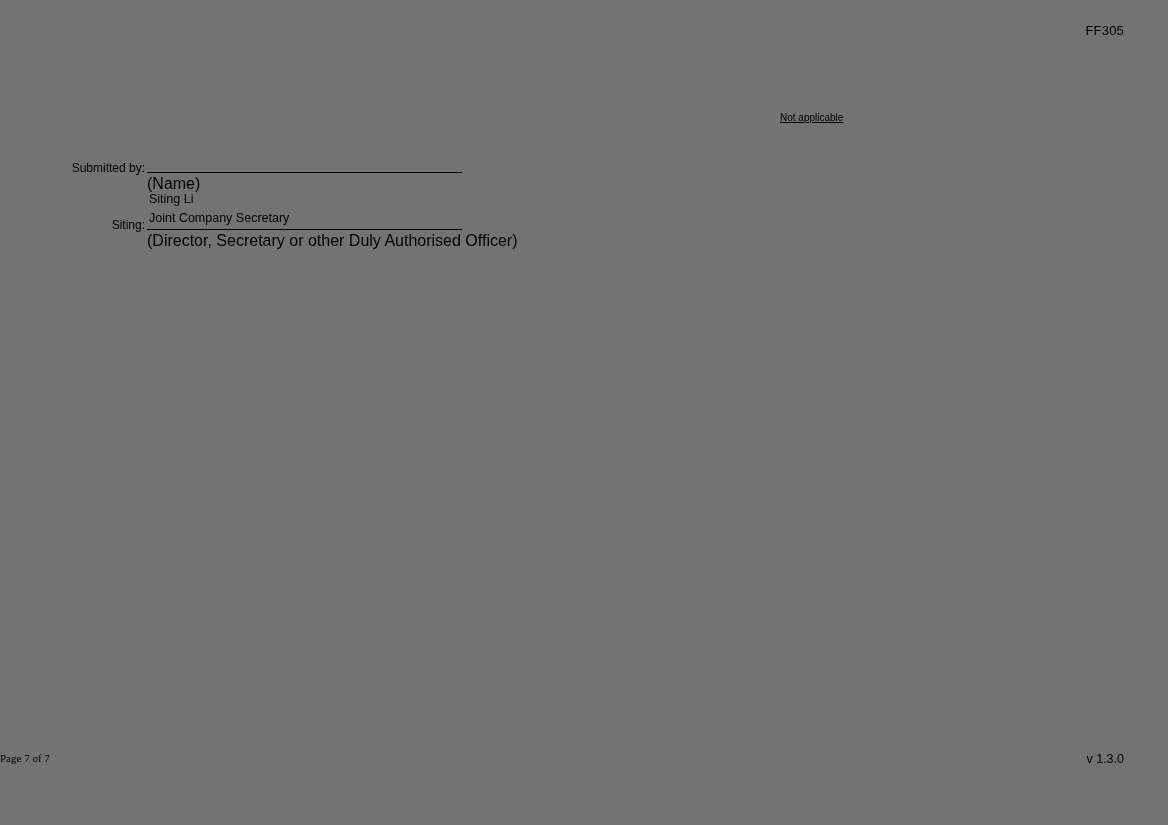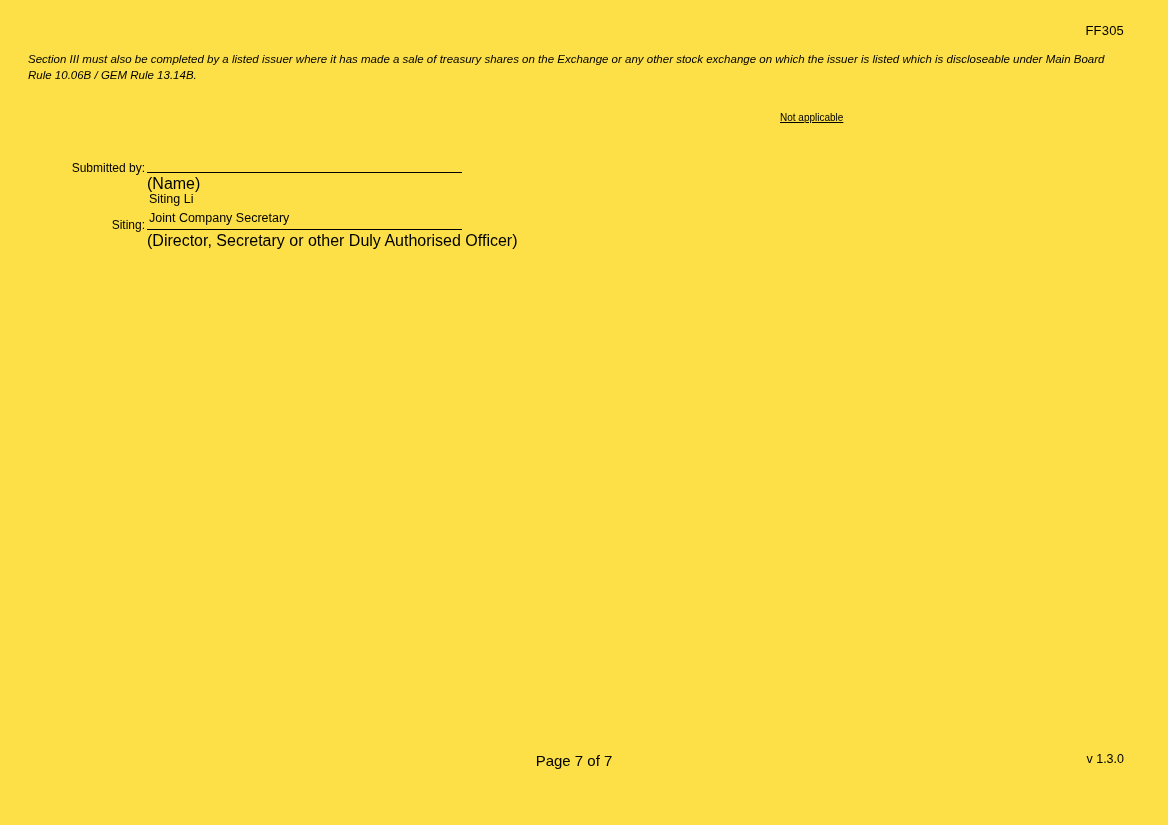--- a/index.html
+++ b/index.html
@@ -8,21 +8,21 @@
     background: #ffffff;
   }
   body {
     font-family: "Liberation Sans", sans-serif;
     color: #000000;
   }
   .page {
     position: relative;
     width: 1168px;
     height: 825px;
-    background: #fde047;
+    background: #737373;
     overflow: hidden;
   }
   .form-code {
     position: absolute;
     top: 23px;
     right: 44px;
     font-size: 13px;
     letter-spacing: 0.2px;
   }
   .note {
@@ -92,38 +92,37 @@
     font-size: 16px;
     white-space: nowrap;
   }
   .sig-caption.one { top: 25px; }
   .sig-caption.two { top: 82px; }
   .footer-page {
     position: absolute;
     top: 752px;
     left: 0;
     width: 1148px;
-    text-align: center;
-    font-size: 15px;
+    font-size: 11px;
+    font-family: Liberation Serif, serif;
   }
   .footer-version {
     position: absolute;
     top: 752px;
     right: 44px;
     font-size: 12.5px;
   }
 </style>
 </head>
 <body>
 
 <div class="page">
 
   <div class="form-code">FF305</div>
 
-  <div class="note">Section III must also be completed by a listed issuer where it has made a sale of treasury shares on the Exchange or any other stock exchange on which the issuer is listed which is discloseable under Main Board Rule 10.06B / GEM Rule 13.14B.</div>
 
 
   <div class="not-applicable">Not applicable</div>
 
   <div class="sig-block">
     <div class="sig-label submitted">Submitted by:</div>
     <div class="sig-value one">Siting Li</div>
     <div class="sig-line one"></div>
     <div class="sig-caption one">(Name)</div>
 

